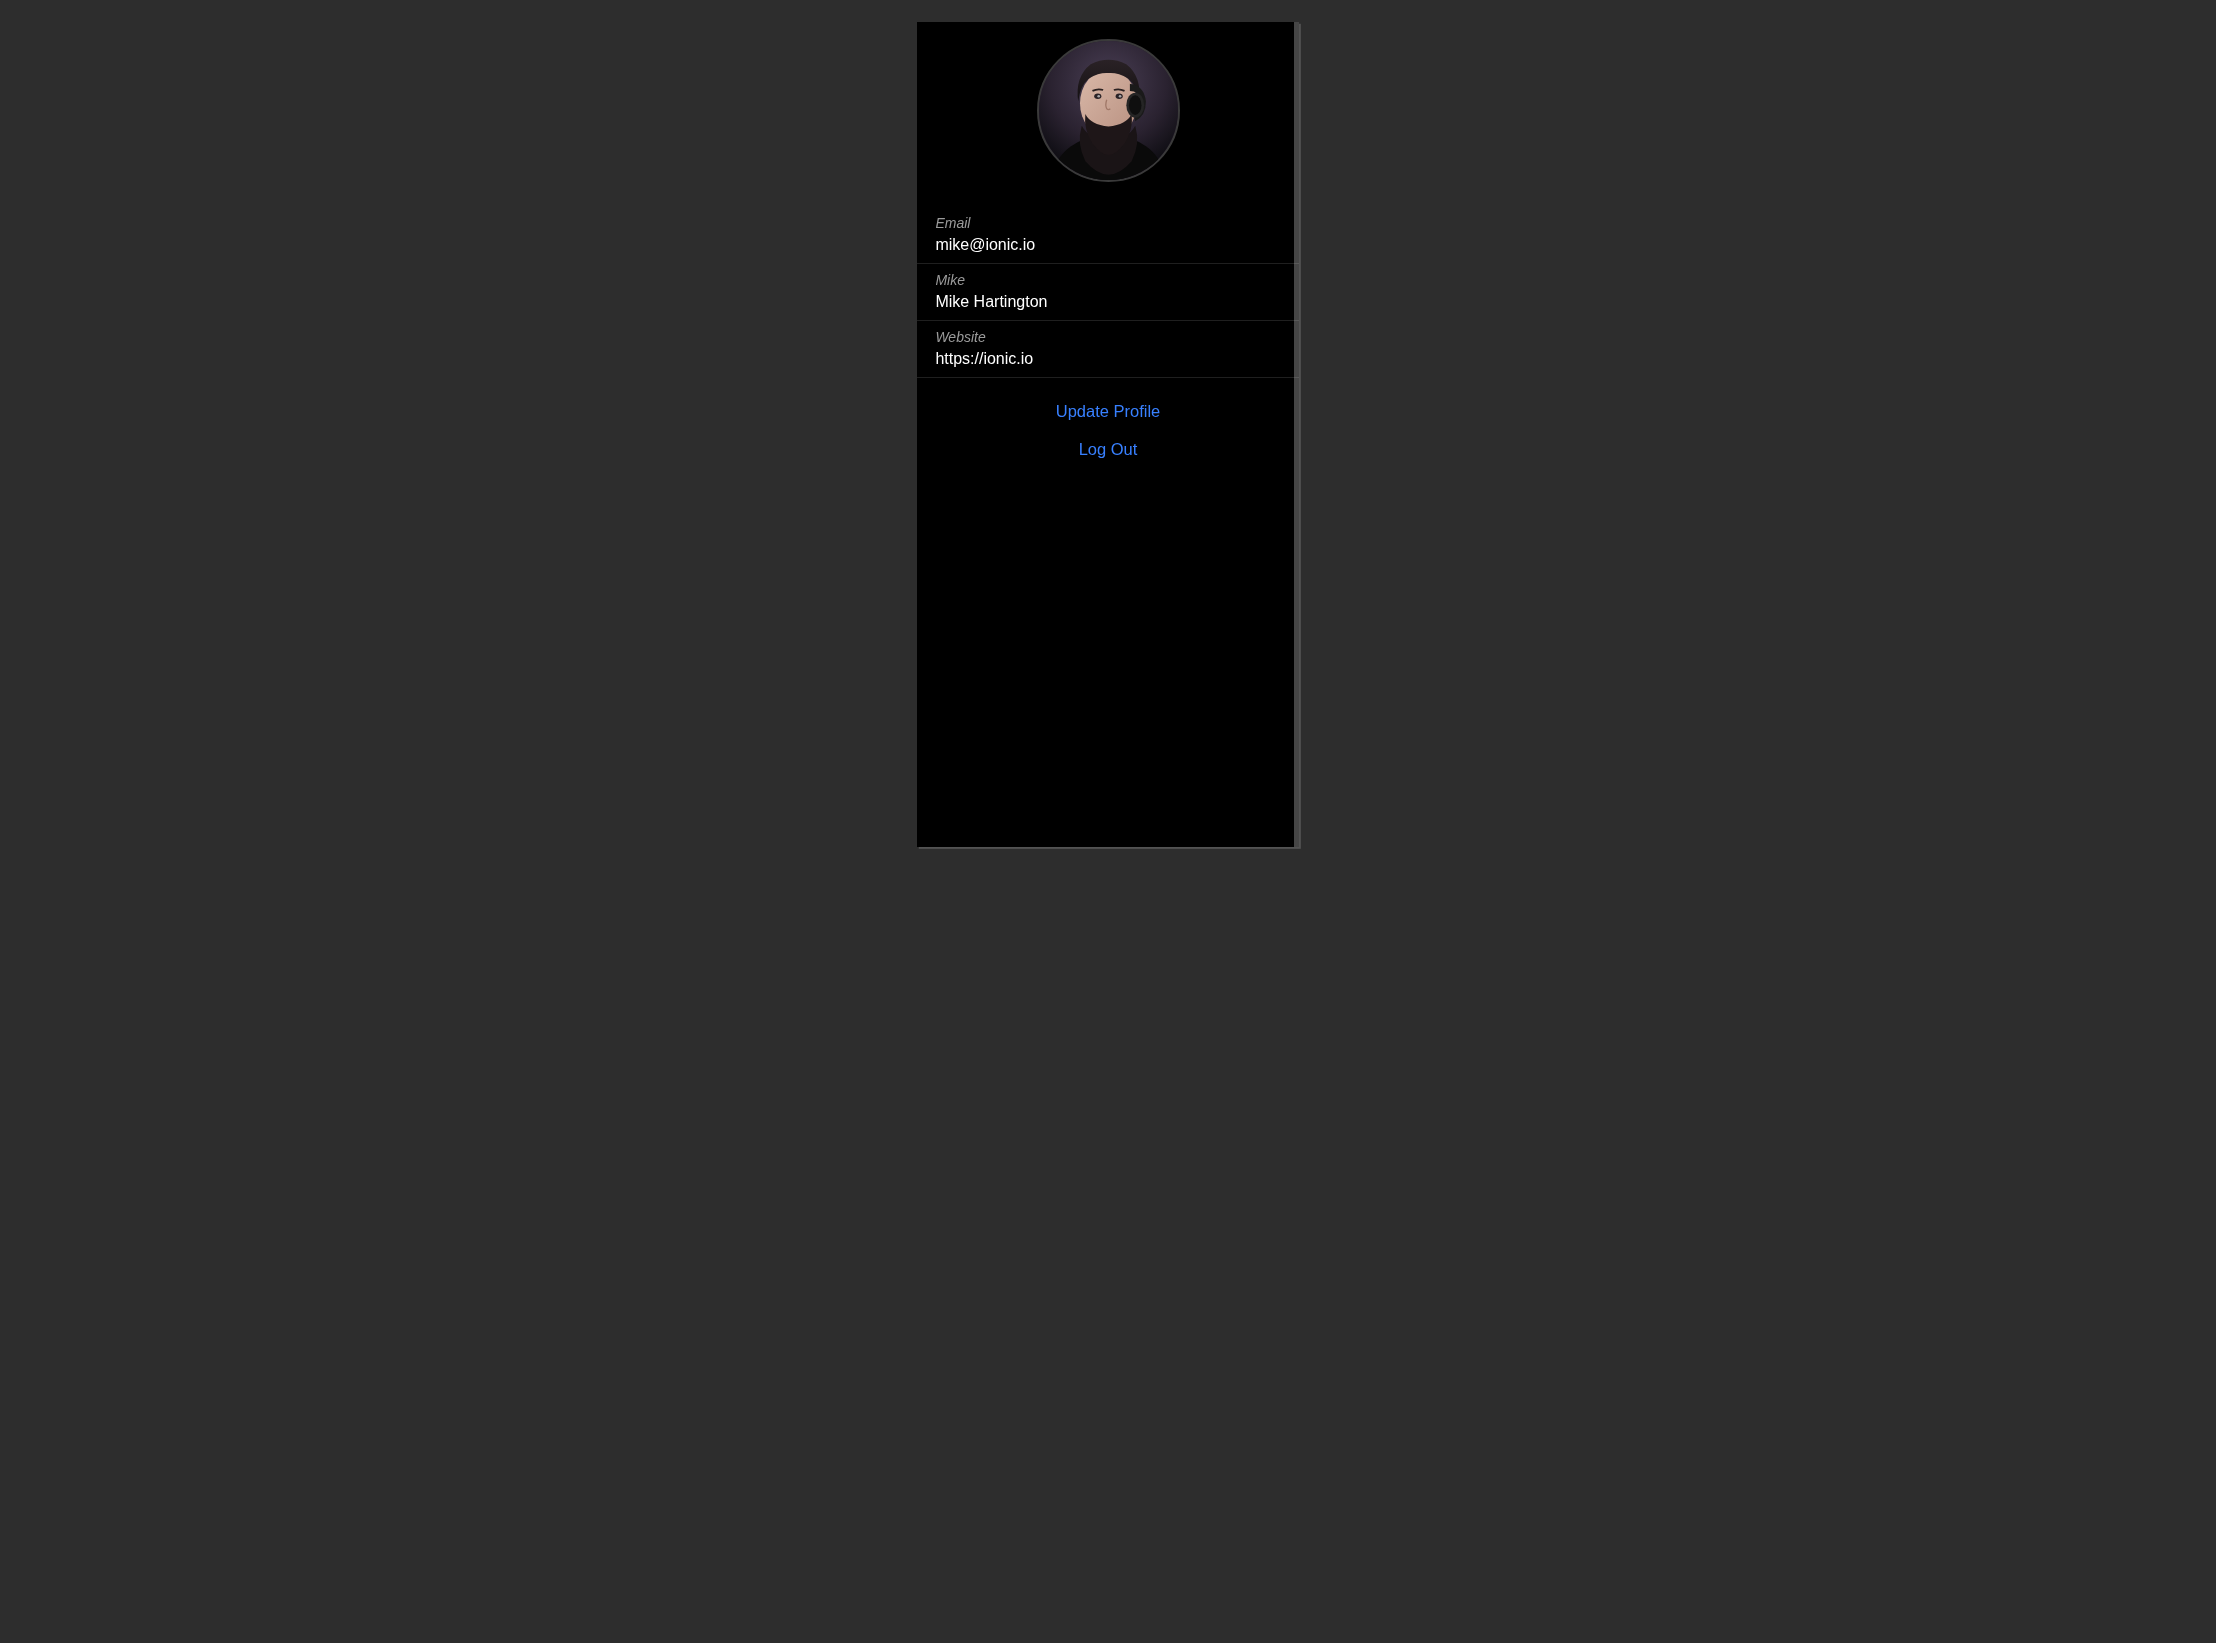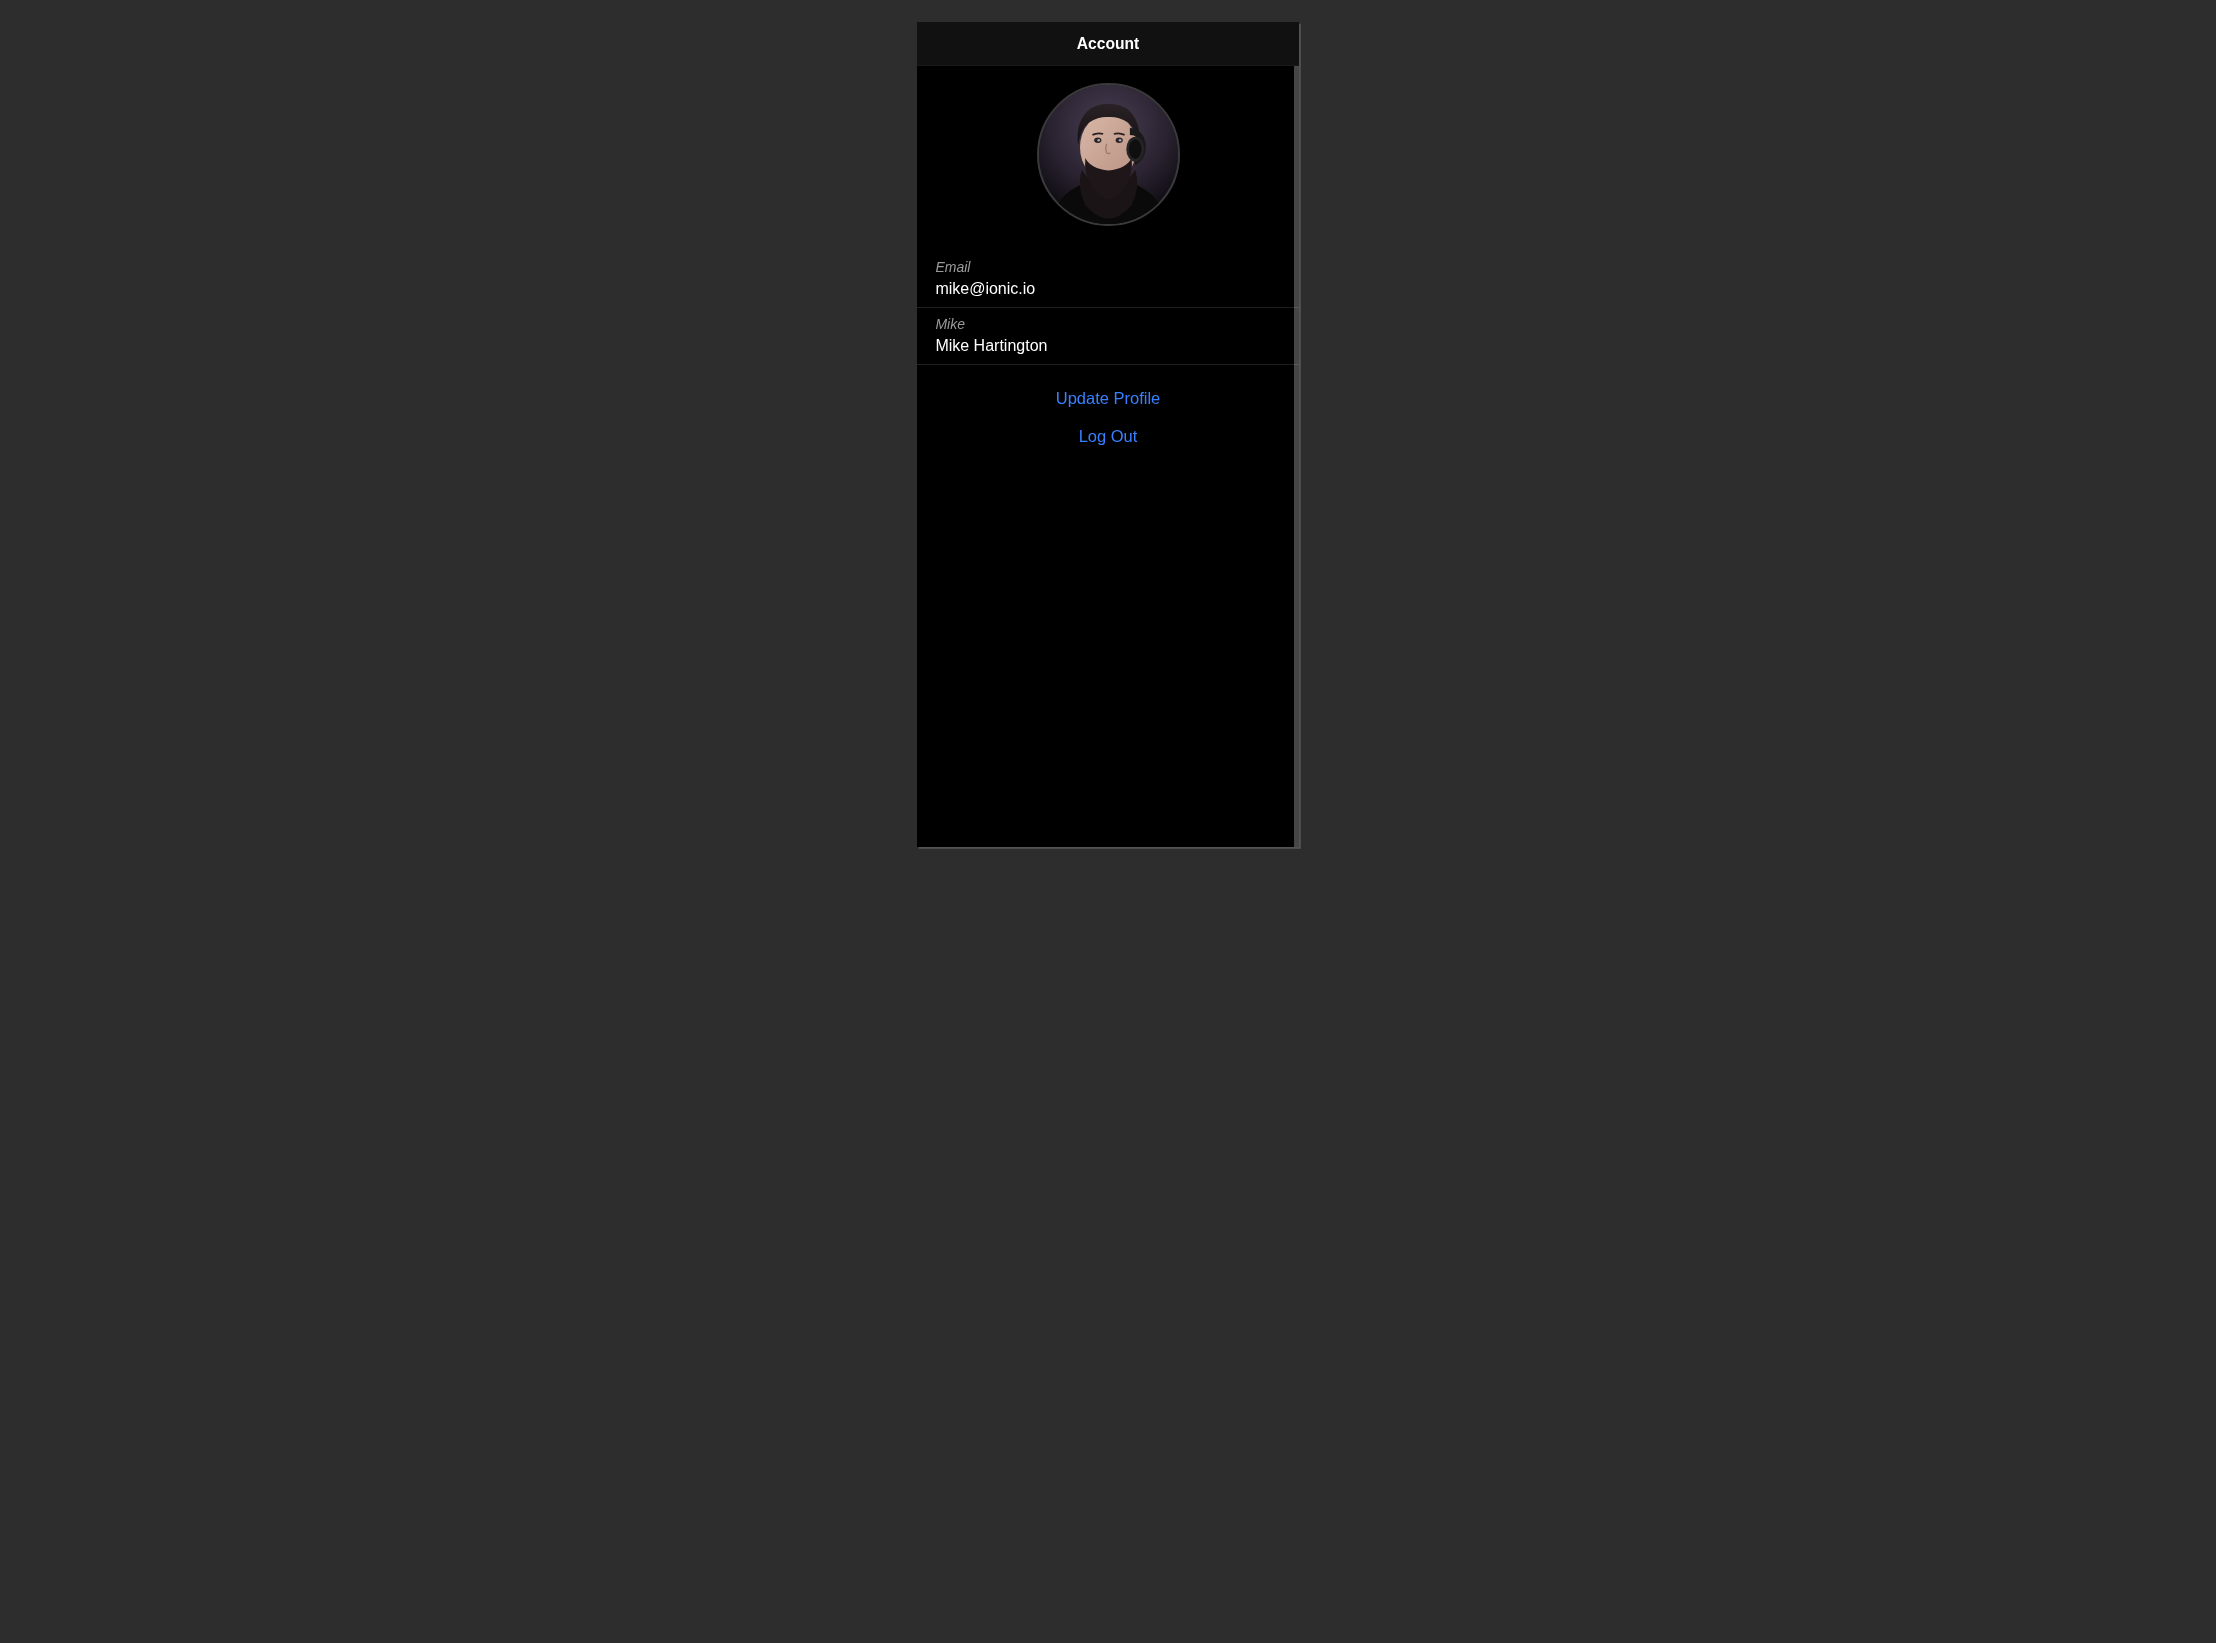--- a/index.html
+++ b/index.html
@@ -120,23 +120,20 @@
       cursor: pointer;
       padding: 9.2px 0;
       text-align: center;
     }
   </style>
 </head>
 <body>
 
 <div class="phone-container">
 
-  <div class="header">
-    <div class="header-title">Account</div>
-  </div>
 
   <div class="content">
 
     <div class="avatar-section">
       <div class="avatar">
         <svg viewBox="0 0 156 156">
           <defs>
             <radialGradient id="bg-grad" cx="50%" cy="30%" r="70%">
               <stop offset="0%" stop-color="#4a3f55"></stop>
               <stop offset="60%" stop-color="#2a2230"></stop>
@@ -174,20 +171,24 @@
     <div class="form-item">
       <label class="form-label">Email</label>
       <input type="text" class="form-value" value="mike@ionic.io" style="">
     </div>
 
     <div class="form-item">
       <label class="form-label">Mike</label>
       <input type="text" class="form-value" value="Mike Hartington" style="">
     </div>
 
+    <div class="form-item">
+      <label class="form-label">Website</label>
+      <input type="text" class="form-value" value="https://ionic.io" style="">
+    </div>
 
     <div class="button-section">
       <button class="action-button">Update Profile</button>
       <button class="action-button">Log Out</button>
     </div>
 
     <div class="scrollbar-track"></div>
   </div>
 
 </div>

